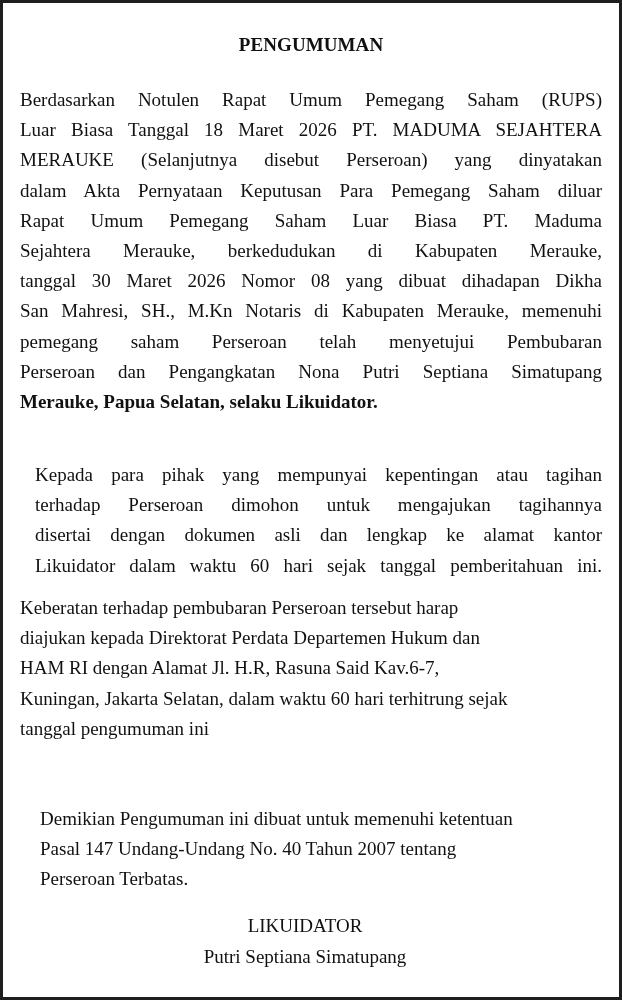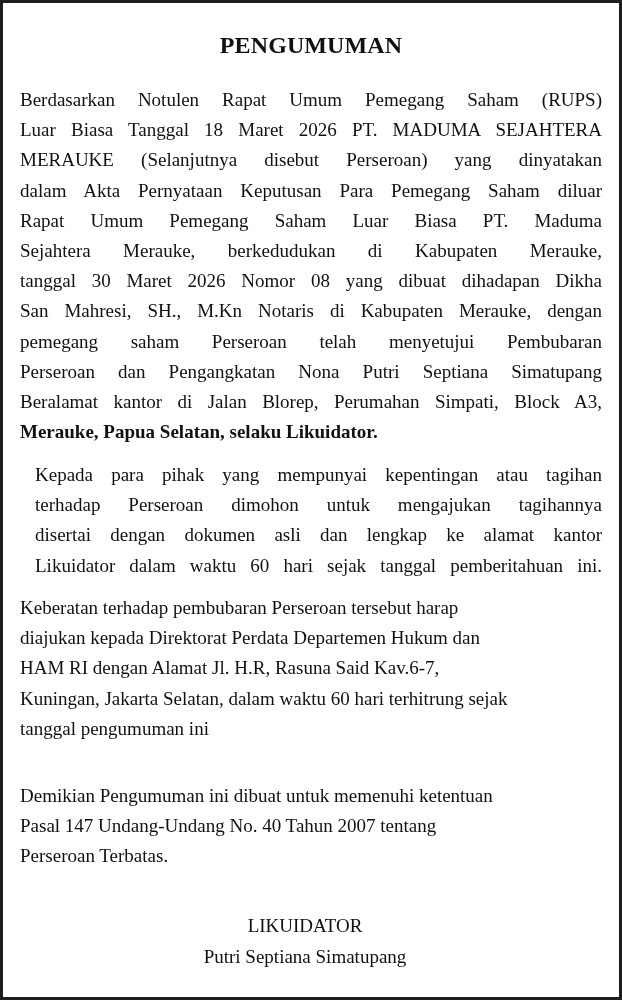--- a/index.html
+++ b/index.html
@@ -33,21 +33,21 @@
       font-size: 19px;
       line-height: 30.2px;
     }
     .title {
       position: absolute;
       left: 0;
       right: 0;
       top: 27px;
       text-align: center;
       font-weight: bold;
-      font-size: 24px;
+      font-size: 19px;
       line-height: 30px;
       letter-spacing: 0.1px;
     }
     .para {
       position: absolute;
       left: 0;
       right: 0;
       margin: 0;
     }
     .para.justify {
@@ -64,21 +64,21 @@
       text-align: justify;
       text-align-last: justify;
     }
     .justify .line.last {
       text-align-last: left;
       font-weight: bold;
     }
     #p1 { top: 82px; }
     #p2 { top: 457px; margin-left: 15px; }
     #p3 { top: 590px; }
-    #p4 { top: 778px; }
+    #p4 { top: 801px; margin-left: 20px; }
     .signature {
       position: absolute;
       left: 0;
       right: 12px;
       top: 907px;
       text-align: center;
       line-height: 31px;
     }
     .signature span {
       display: block;
@@ -93,24 +93,23 @@
     <div class="title">PENGUMUMAN</div>
 
     <p class="para justify" id="p1">
       <span class="line">Berdasarkan Notulen Rapat Umum Pemegang Saham (RUPS)</span>
       <span class="line">Luar Biasa Tanggal 18 Maret 2026 PT. MADUMA SEJAHTERA</span>
       <span class="line">MERAUKE (Selanjutnya disebut Perseroan) yang dinyatakan</span>
       <span class="line">dalam Akta Pernyataan Keputusan Para Pemegang Saham diluar</span>
       <span class="line">Rapat Umum Pemegang Saham Luar Biasa PT. Maduma</span>
       <span class="line">Sejahtera Merauke, berkedudukan di Kabupaten Merauke,</span>
       <span class="line">tanggal 30 Maret 2026  Nomor 08 yang dibuat dihadapan Dikha</span>
-      <span class="line">San Mahresi, SH., M.Kn Notaris di Kabupaten Merauke, dengan</span>
+      <span class="line">San Mahresi, SH., M.Kn Notaris di Kabupaten Merauke, memenuhi</span>
       <span class="line">pemegang saham Perseroan telah menyetujui Pembubaran</span>
       <span class="line">Perseroan dan Pengangkatan Nona Putri Septiana Simatupang</span>
-      <span class="line">Beralamat kantor di Jalan Blorep, Perumahan Simpati, Block A3,</span>
       <span class="line last">Merauke, Papua Selatan, selaku Likuidator.</span>
     </p>
 
     <p class="para justify" id="p2">
       <span class="line">Kepada para pihak yang mempunyai kepentingan atau tagihan</span>
       <span class="line">terhadap Perseroan dimohon untuk mengajukan tagihannya</span>
       <span class="line">disertai dengan dokumen asli dan lengkap ke alamat kantor</span>
       <span class="line">Likuidator dalam waktu 60 hari sejak tanggal pemberitahuan ini.</span>
     </p>
 

